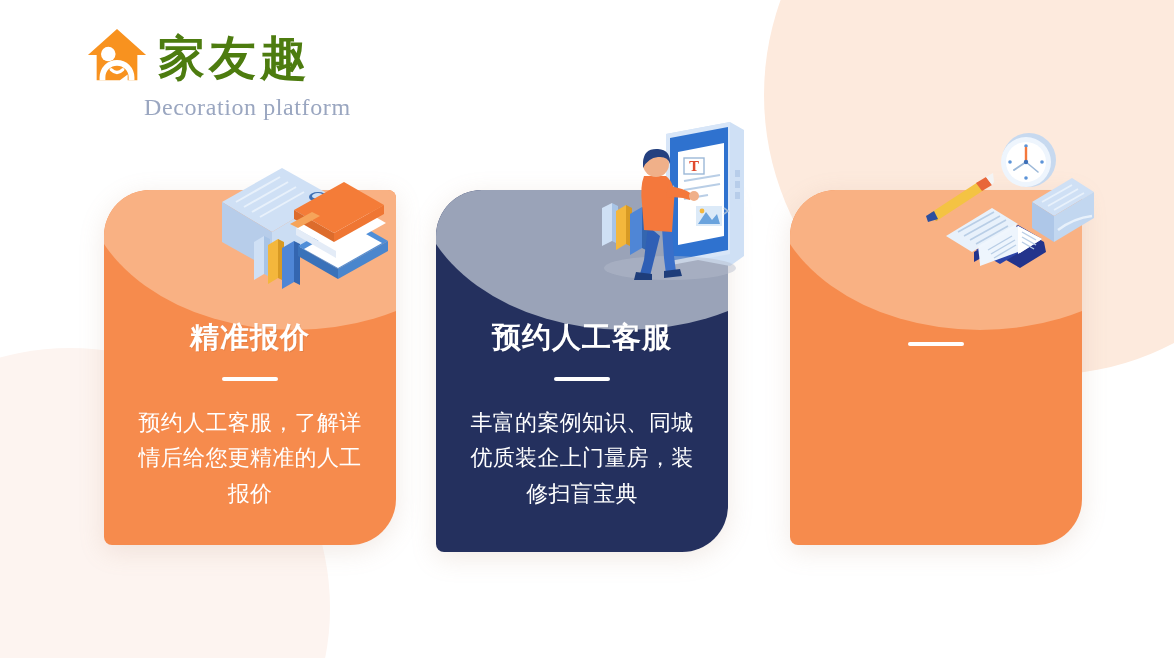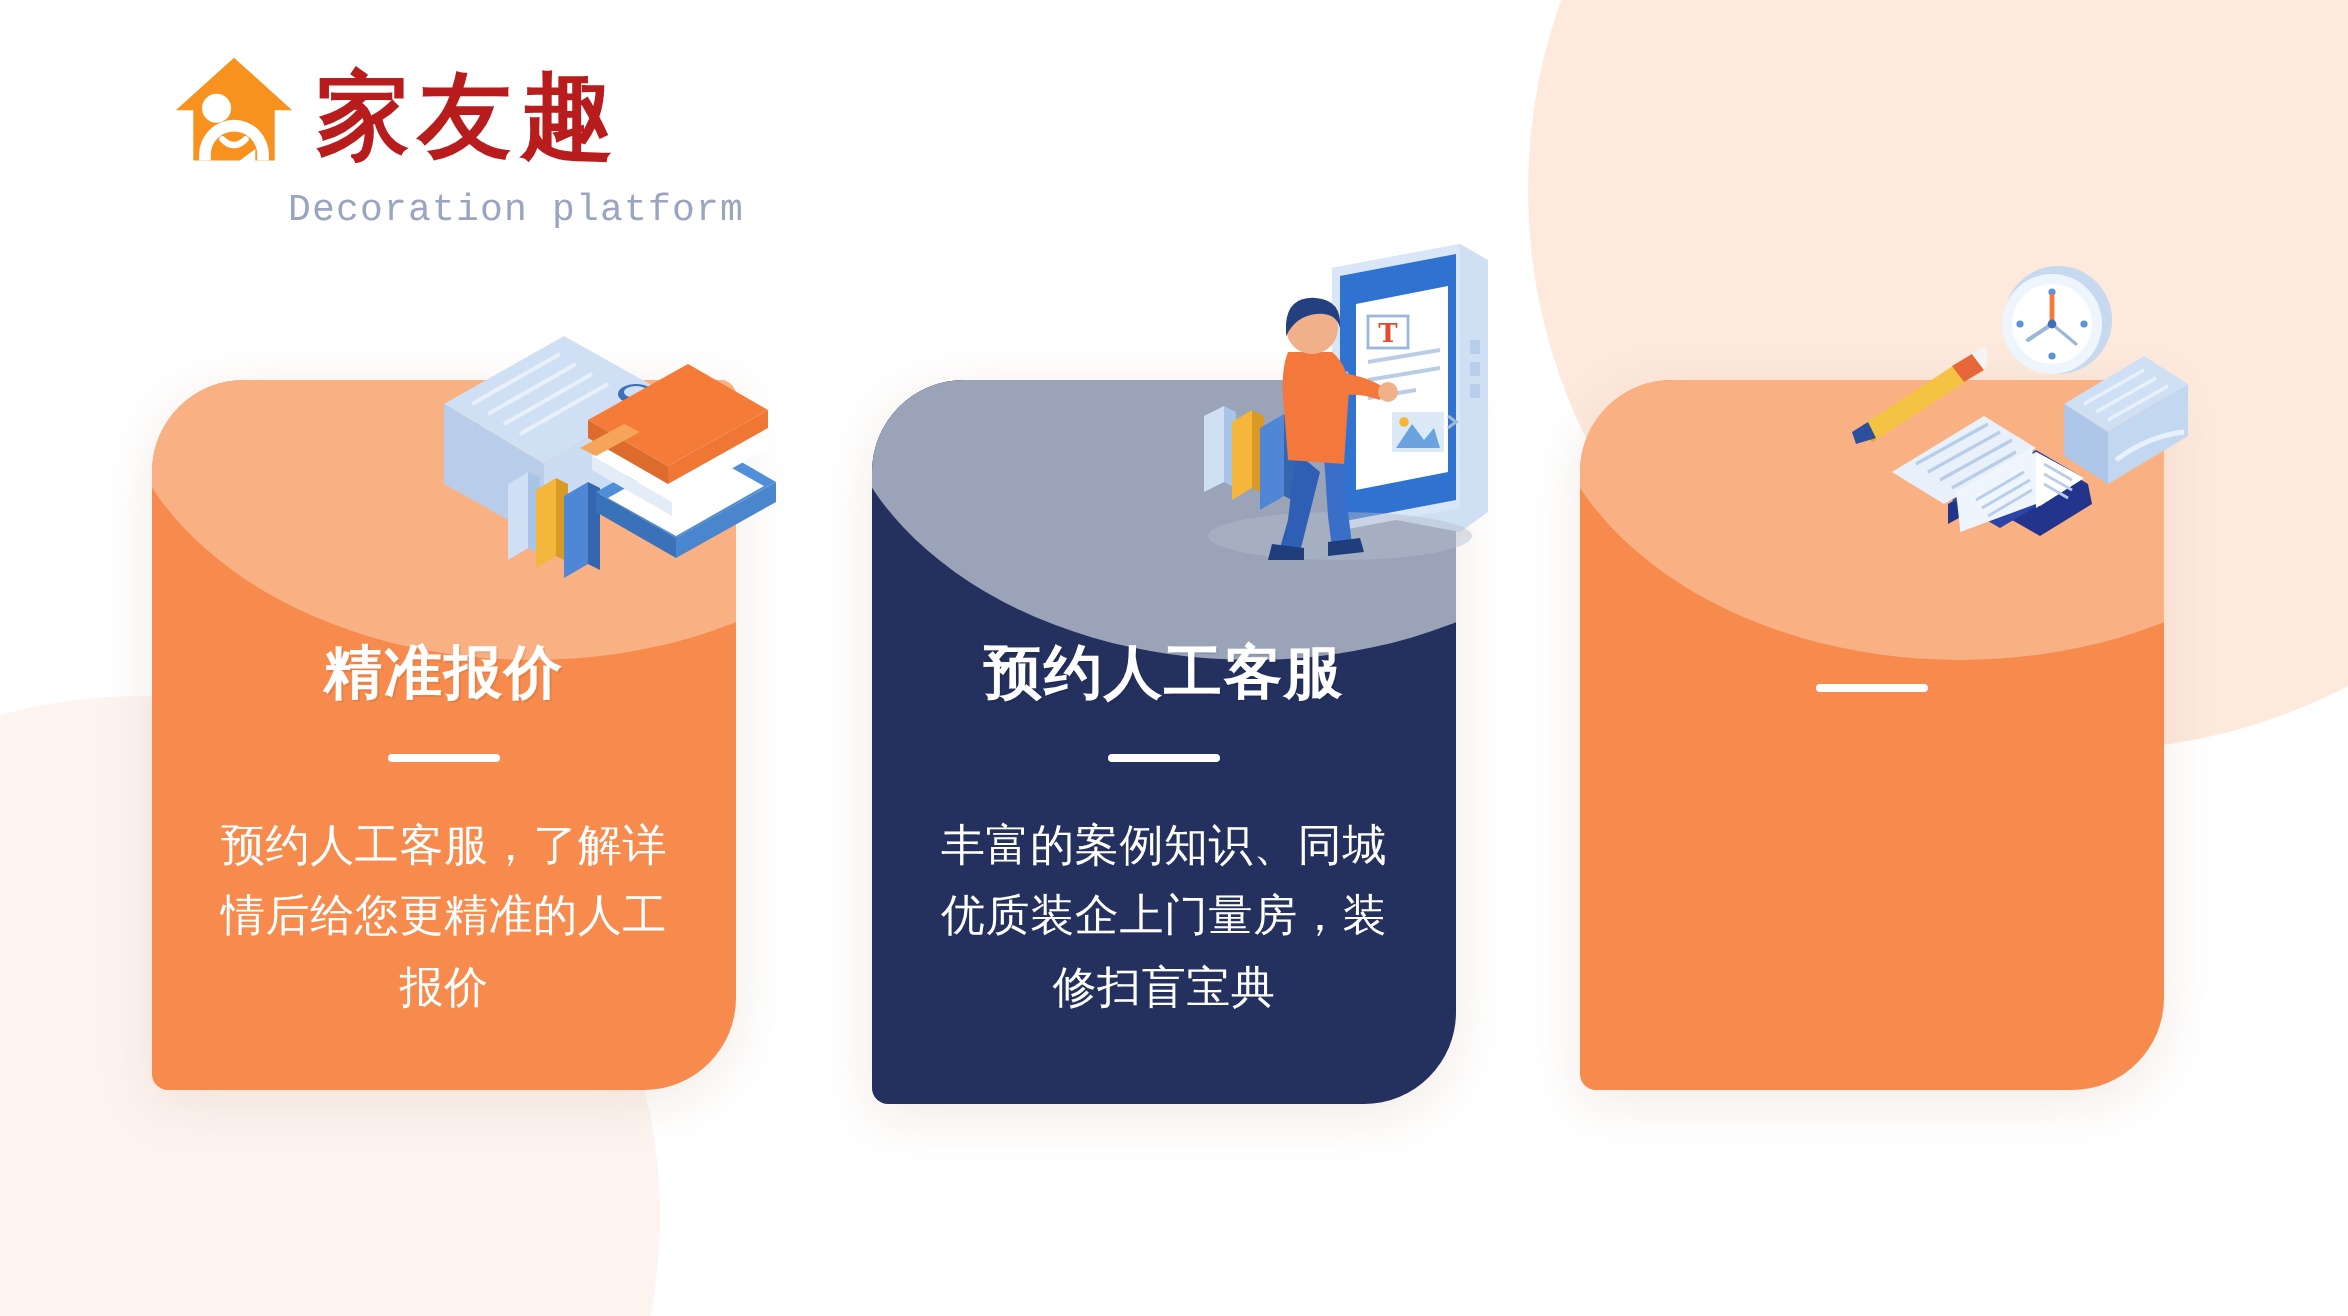--- a/index.html
+++ b/index.html
@@ -21,37 +21,37 @@
     position:absolute; left:-190px; bottom:-210px;
     width:520px; height:520px; border-radius:50%;
     background:#fdf4f0;
   }
 
   
   .logo { position:absolute; left:86px; top:26px; z-index:5; }
   .logo-row { display:flex; align-items:center; gap:10px; }
   .logo-mark { width:62px; height:62px; flex:none; }
   .logo-word {
-    font-size:47px; font-weight:bold; color:#b91c1c;
+    font-size:47px; font-weight:bold; color:#4d7c0f;
     letter-spacing:4px; line-height:1; white-space:nowrap;
   }
   .logo-sub {
     margin-top:6px; margin-left:58px;
-    font-size:19px; color:#9aa6c0; letter-spacing:.6px;
-    font-family:Liberation Mono, monospace; white-space:nowrap;
+    font-size:24px; color:#9aa6c0; letter-spacing:.6px;
+    font-family:Liberation Serif, serif; white-space:nowrap;
   }
 
   
   .cards { position:absolute; left:0; top:0; width:1174px; height:658px; z-index:3; }
   .card {
     position:absolute; top:190px; width:292px; height:355px;
     overflow:hidden;
     box-shadow:0 6px 26px rgba(180,140,110,.18);
   }
-  .card.c1 { left:76px;  background:#f68b4d; border-radius:46px 8px 46px 8px; }
+  .card.c1 { left:104px;  background:#f68b4d; border-radius:46px 8px 46px 8px; }
   .card.c2 { left:436px; background:#24305e; border-radius:46px 8px 46px 8px; top:190px; height:362px;}
   .card.c3 { left:790px; background:#f68b4d; border-radius:46px 8px 46px 8px; }
 
   
   .card-arc {
     position:absolute; pointer-events:none;
     width:420px; height:300px; left:-20px; top:-160px;
     border-radius:0 0 100% 100%;
   }
   .c1 .card-arc, .c3 .card-arc { background:#f9b183; }

